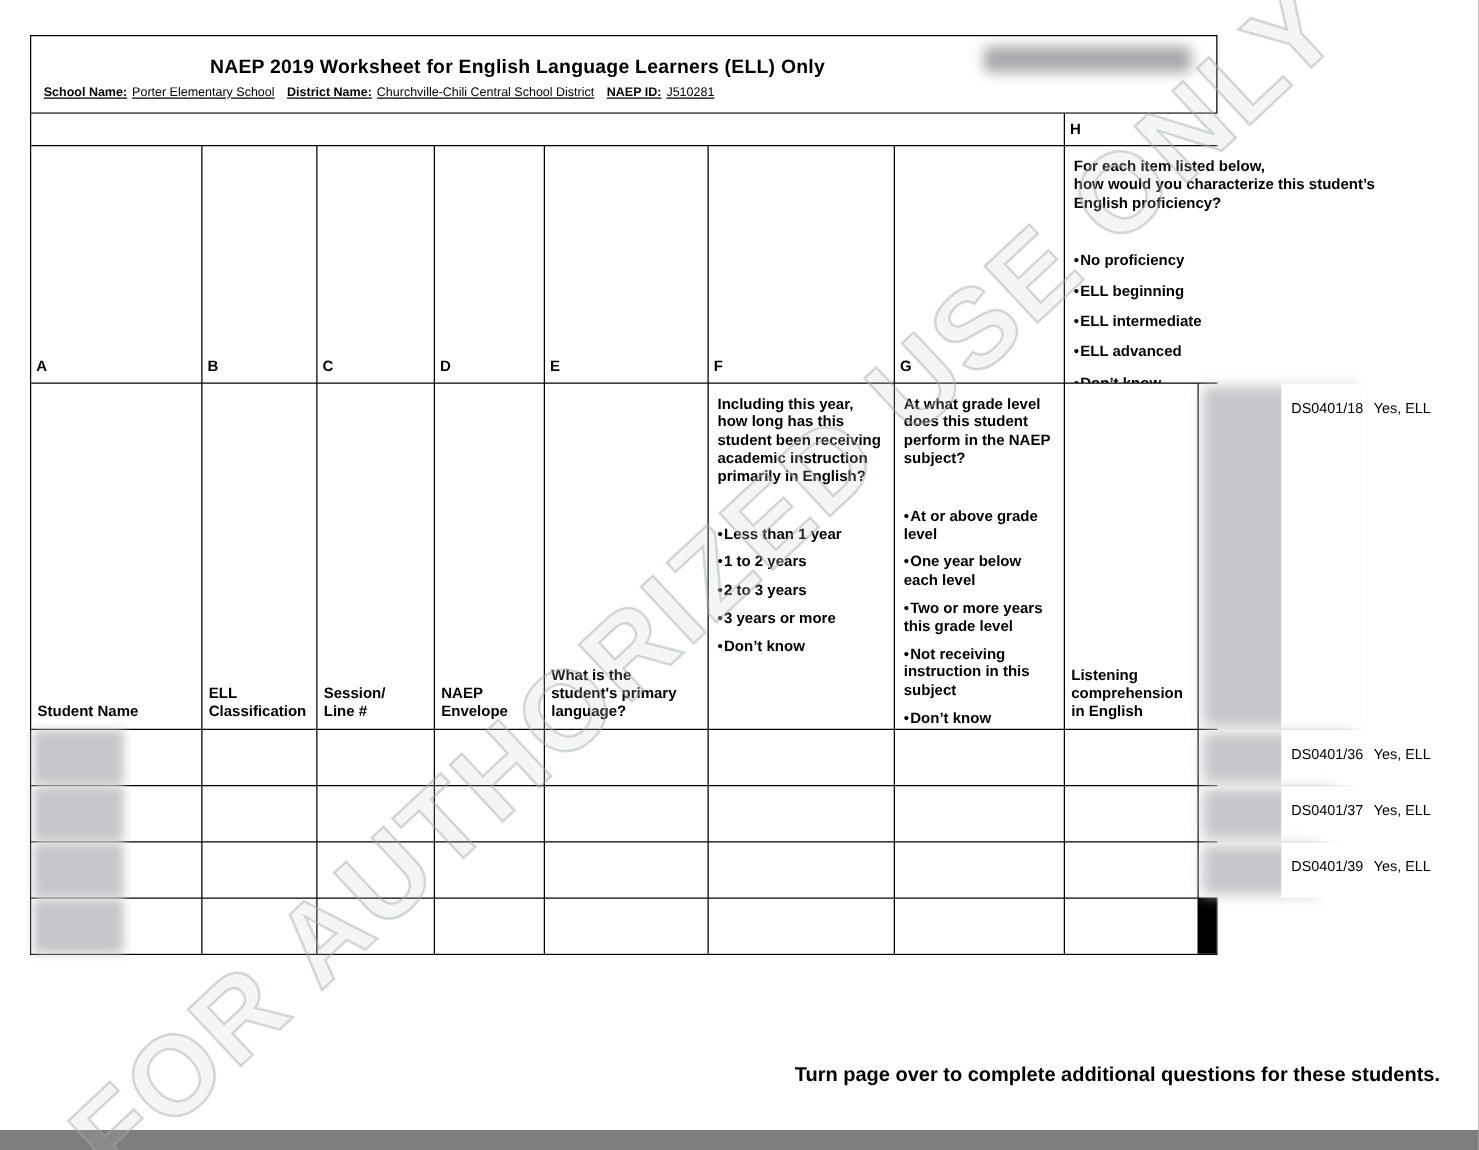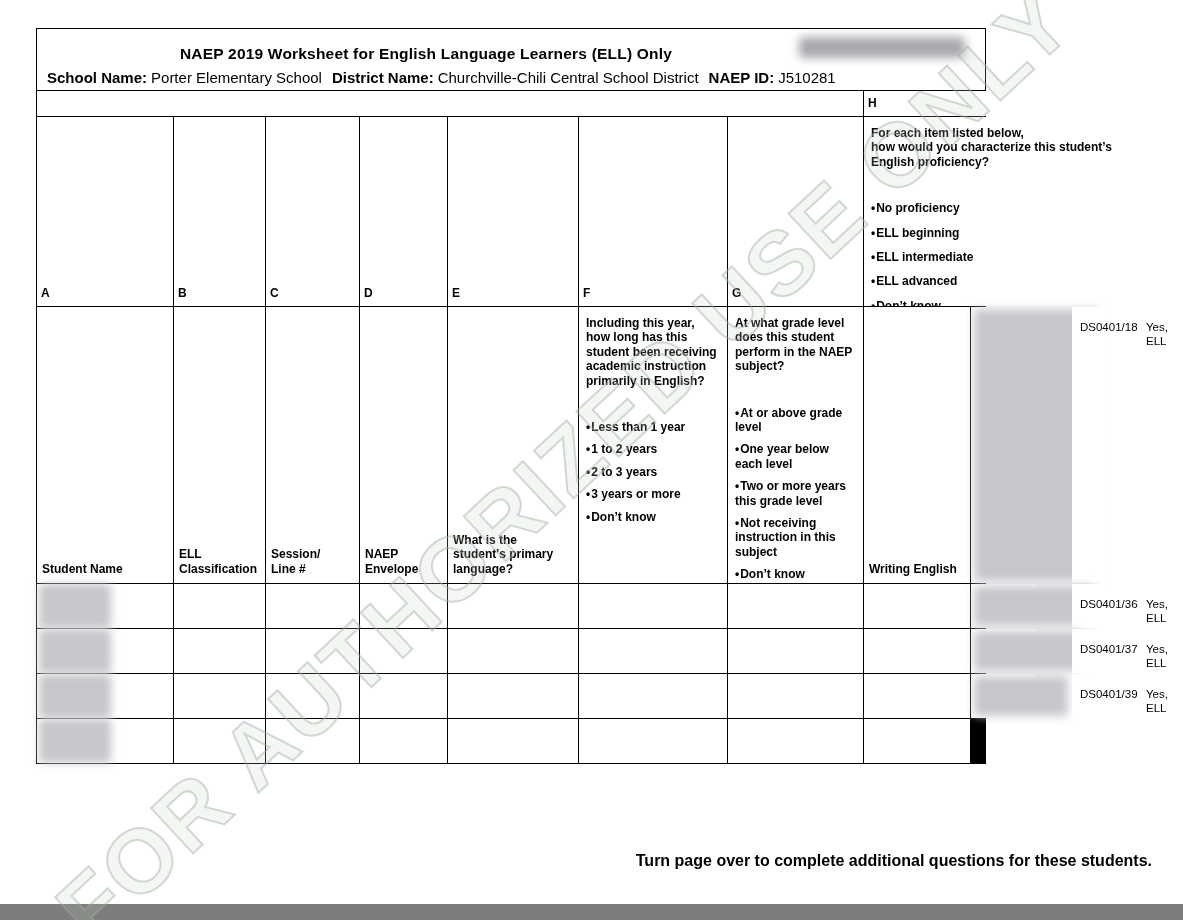--- a/index.html
+++ b/index.html
@@ -1,28 +1,28 @@
 <!DOCTYPE html>
 <html><head>
 <meta charset="utf-8">
 <style>
   html,body{margin:0;padding:0;}
   body{
     width:1183px;height:920px;position:relative;overflow:hidden;
     background:#ffffff;font-family:"Liberation Sans",sans-serif;color:#000;
   }
   .sheet{
-    position:absolute;left:36px;top:28px;width:950px;
+    position:absolute;left:24px;top:28px;width:950px;
     border:1px solid #000;box-sizing:border-box;background:#fff;
   }
   .top-box{height:61px;border-bottom:1px solid #000;position:relative;}
   .title-line{position:relative;height:34px;display:flex;align-items:flex-end;justify-content:center;padding-right:170px;}
   .title{font-size:15.5px;font-weight:bold;letter-spacing:.2px;}
   .title-redaction{position:absolute;left:762px;top:8px;width:166px;height:21px;background:#a9a9ad;filter:blur(5px);border-radius:4px;}
-  .school-line{padding:6px 0 0 10px;font-size:15px;white-space:nowrap;}
+  .school-line{padding:6px 0 0 10px;font-size:10px;white-space:nowrap;text-decoration:underline;}
   .school-line .lbl{font-weight:bold;margin-right:4px;}
   .school-line .val{margin-right:10px;}
 
   .grid{
     display:grid;
     grid-template-columns:136px 91px 93px 87px 130px 148px 135px 106px 65px 68px 57px;
     grid-template-rows:25px 189px 276px 44px 44px 44px 44px;
     gap:1px;background:#000;
   }
   .cell{background:#fff;position:relative;font-size:12px;line-height:1.2;}
@@ -30,21 +30,21 @@
   .span4{grid-column:span 4;}
   .h-label{font-weight:bold;padding:5px 0 0 4px;}
   .letter{display:flex;align-items:flex-end;padding:0 0 6px 4px;font-weight:bold;}
   .qcell{padding:9px 6px 0 7px;font-weight:bold;}
   .pre{white-space:pre-line;}
   .opts{margin-top:32px;}
   .opt{margin-bottom:8px;}
   .opts-h .opt{margin-bottom:10px;}
   .opt::before{content:"\2022";margin-right:1px;}
   .hdr-bottom{display:flex;flex-direction:column;justify-content:flex-end;padding:0 4px 7px 5px;font-weight:bold;}
-  .data-cell{padding:14px 0 0 8px;font-size:11.5px;margin-left:35px;}
+  .data-cell{padding:14px 0 0 8px;font-size:11.5px;}
   .pad5{padding-left:5px;}
   .blur{position:absolute;background:#c7c7cb;filter:blur(5px);border-radius:3px;}
 
   .watermark{
     position:absolute;left:565px;top:465px;
     transform:translate(-50%,-50%) rotate(-43deg);
     font-size:90px;font-weight:bold;letter-spacing:3px;white-space:nowrap;
     color:rgba(195,203,195,0.18);
     -webkit-text-stroke:2px rgba(160,172,160,0.45);
     pointer-events:none;z-index:10;
@@ -114,21 +114,21 @@
     <div class="cell qcell">
       <div>At what grade level does this student perform in the NAEP subject?</div>
       <div class="opts">
         <div class="opt">At or above grade level</div>
         <div class="opt">One year below each level</div>
         <div class="opt">Two or more years this grade level</div>
         <div class="opt">Not receiving instruction in this subject</div>
         <div class="opt">Don’t know</div>
       </div>
     </div>
-    <div class="cell hdr-bottom">Writing English</div>
+    <div class="cell hdr-bottom">Listening comprehension in English</div>
 
     <div class="cell">
         <div class="blur" style="left:3px;top:2px;bottom:2px;width:124px;"></div>
       </div>
     <div class="cell data-cell">DS0401/18</div>
     <div class="cell data-cell pad5">Yes, ELL</div>
     <div class="cell">
         <div class="blur" style="left:2px;top:0;bottom:0;width:72px;filter:blur(4px);"></div>
       </div>
     <div class="cell"></div>

